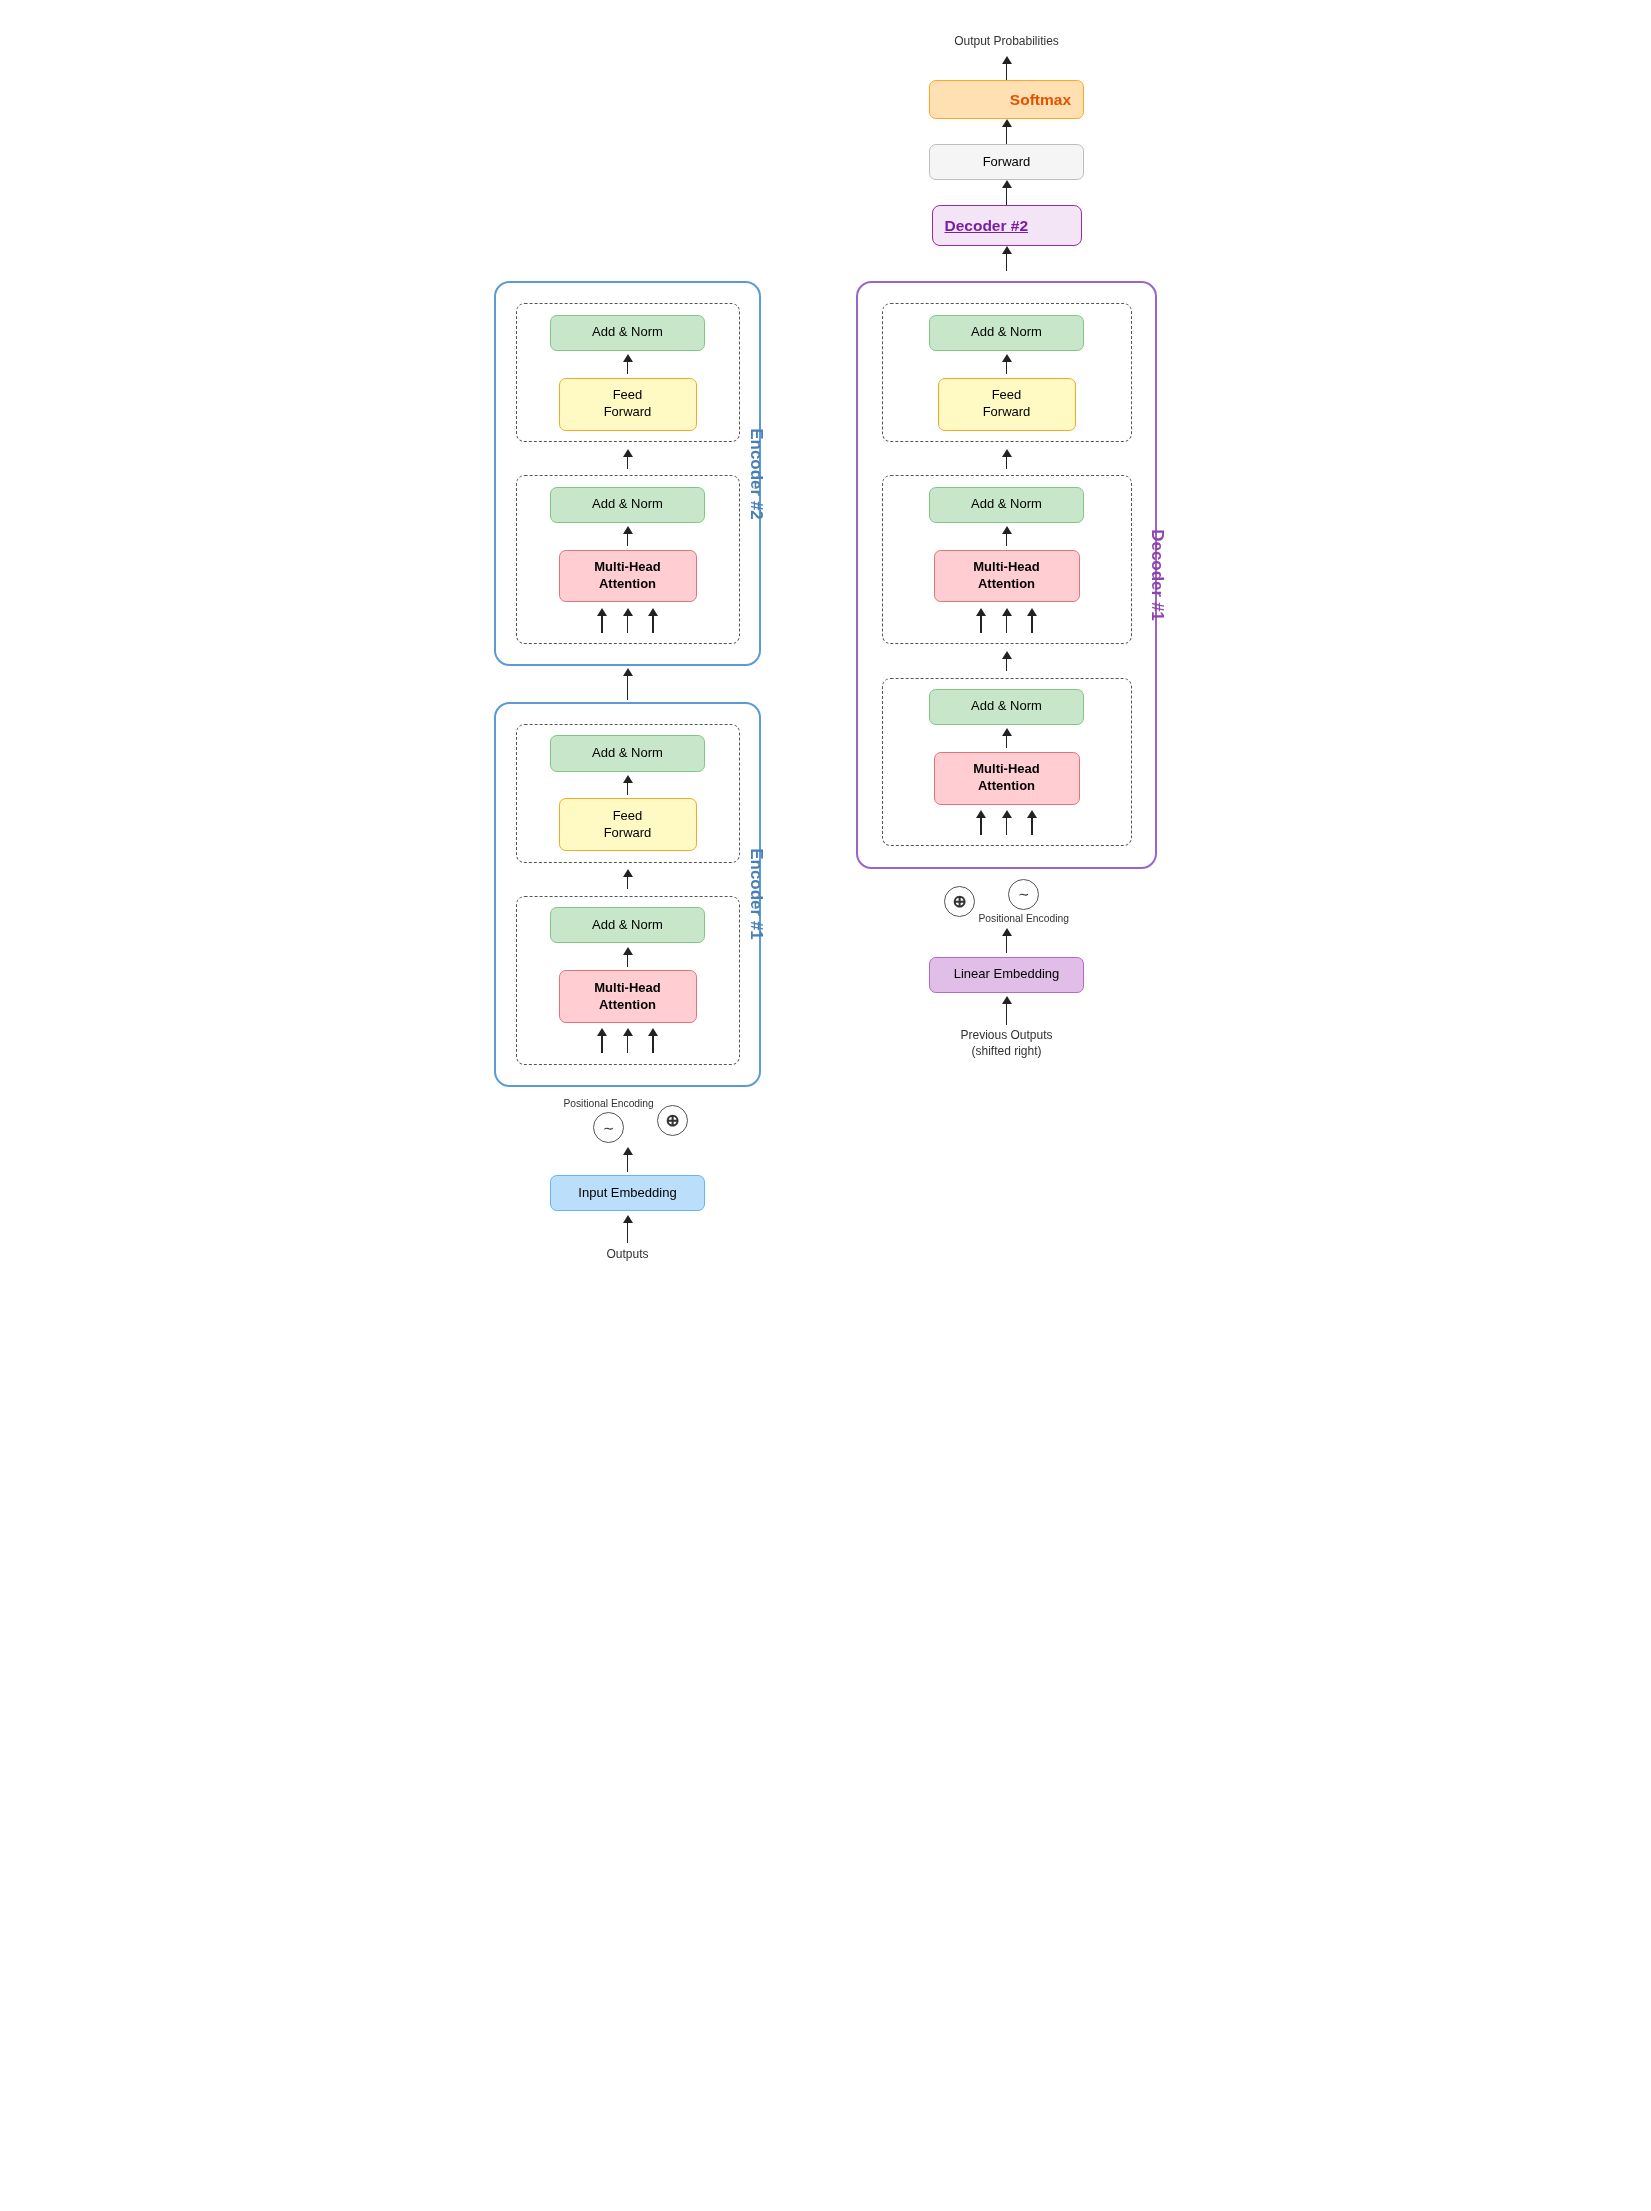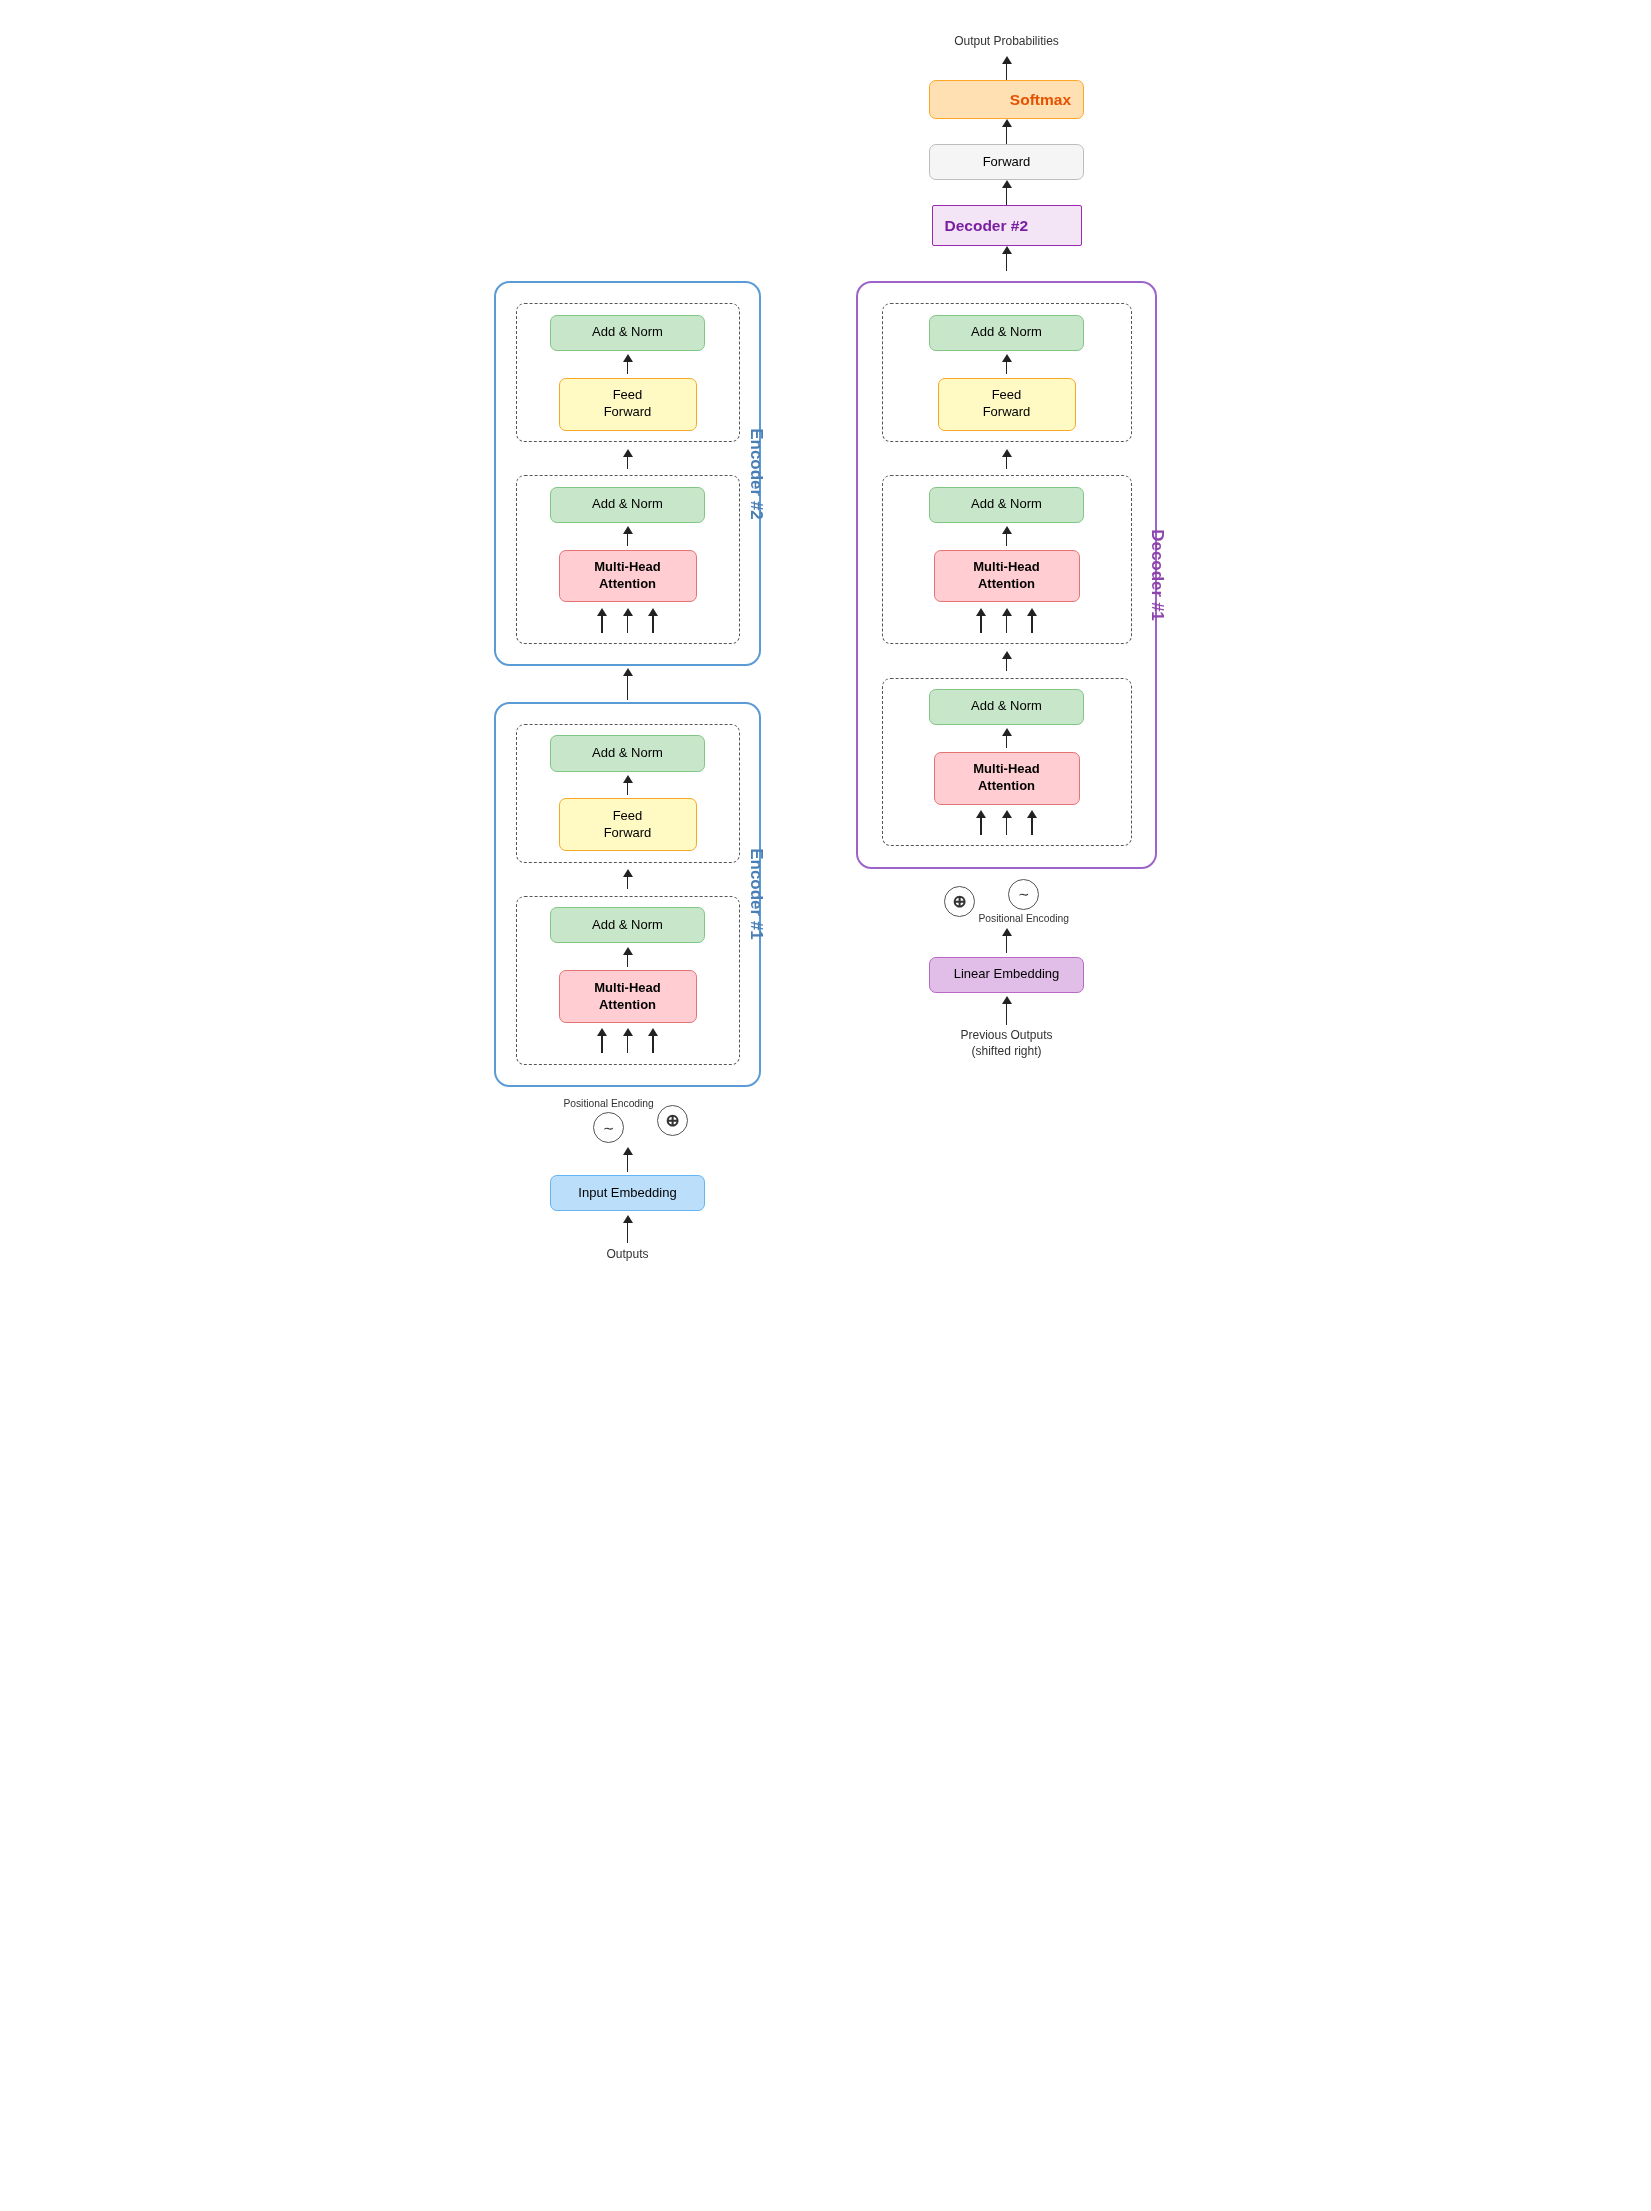--- a/index.html
+++ b/index.html
@@ -56,22 +56,23 @@
       font-size: 15.5px;
       text-align: right;
     }
     .box-decoder-label {
       background: #f3e5f5;
       border: 1.7px solid #9c27b0;
       color: #7b1fa2;
       font-size: 15.5px;
       font-weight: bold;
       width: 150px;
-      border-radius: 2px;
+      border-radius: 8px;
       padding: 10.3px 12px;
+      text-decoration: underline;
     }
 
     
     .encoder-col, .decoder-col {
       display: flex;
       flex-direction: column;
       align-items: center;
       position: relative;
     }
 

